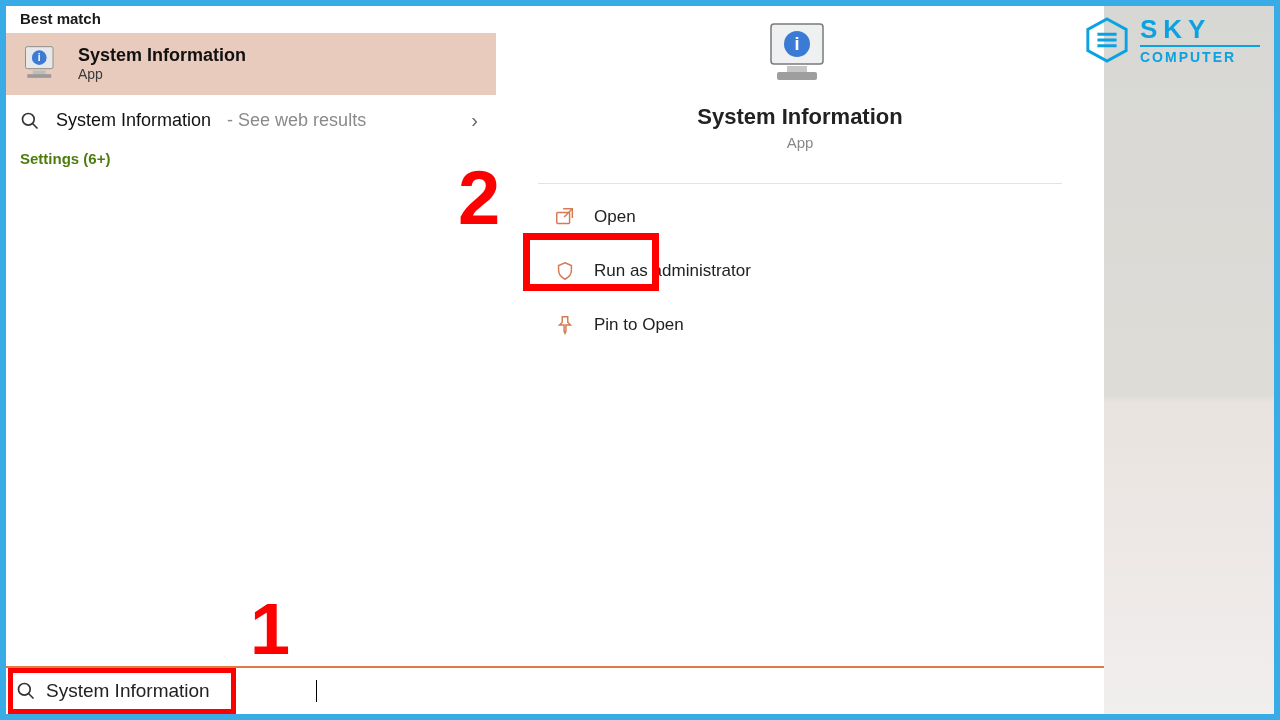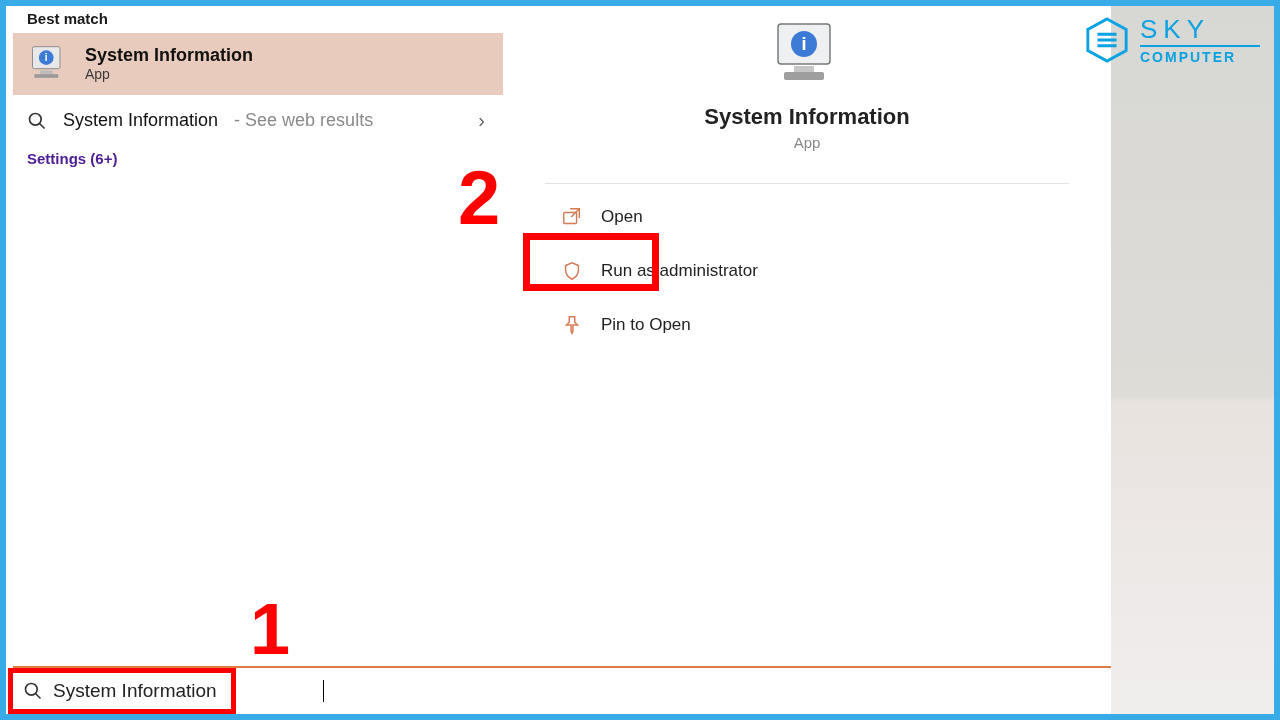--- a/index.html
+++ b/index.html
@@ -24,21 +24,20 @@
     background: linear-gradient(180deg, #d7d7d4 0%, #dedcd7 55%, #e9e3df 56%, #f1eeee 100%);
   }
   .search-panel {
     position: absolute;
     top: 0; left: 0;
     width: 1098px;
     height: 708px;
     background: #fff;
     display: flex;
     flex-direction: column;
-    margin-left: 7px;
   }
   
   .left-col {
     position: absolute;
     top: 0; left: 0;
     width: 490px; height: 660px;
     background: #fff;
   }
   .section-label {
     font-size: 15px; font-weight: 700; color: #1a1a1a;
@@ -59,21 +58,21 @@
   .best-match-text .sub   { font-size: 14px; color: #3a3a3a; }
   .web-item {
     display: flex; align-items: center; justify-content: space-between;
     padding: 10px 18px 12px 14px;
   }
   .web-left { display:flex; align-items:center; gap: 16px; }
   .web-left .q { font-size: 18px; color: #111; }
   .web-left .hint { font-size: 18px; color: #8a8a8a; }
   .chev { font-size: 20px; color: #666; }
   .search-icon-sm { width:20px; height:20px; }
-  .settings-line { font-size: 15px; font-weight: 700; color: #4c1d95; padding: 6px 14px; }
+  .settings-line { font-size: 15px; font-weight: 700; color: #4d7c0f; padding: 6px 14px; }
 
   
   .right-col {
     position: absolute;
     top: 0; left: 490px;
     width: 608px;
     padding-top: 12px;
   }
   .preview-head {
     display:flex; flex-direction:column; align-items:center;
@@ -139,21 +138,21 @@
 
   
   .brand {
     position:absolute; top: 10px; right: 14px;
     display:flex; align-items:center; gap: 10px;
     color: #0aa2e2;
     z-index: 50;
   }
   .brand-mark { width: 46px; height: 46px; }
   .brand-text { display:flex; flex-direction:column; line-height:1; }
-  .brand-text .t1 { font-size: 26px; font-weight: 400; letter-spacing: 6px; }
+  .brand-text .t1 { font-size: 26px; font-weight: 700; letter-spacing: 6px; }
   .brand-text .rule { height:2px; background:#0aa2e2; margin:3px 0; width: 120px;}
   .brand-text .t2 { font-size: 14px; font-weight: 700; letter-spacing: 2px; }
 </style>
 </head>
 <body>
 
 <div class="frame">
   <div class="inner">
     <div class="desktop-strip"></div>
 

